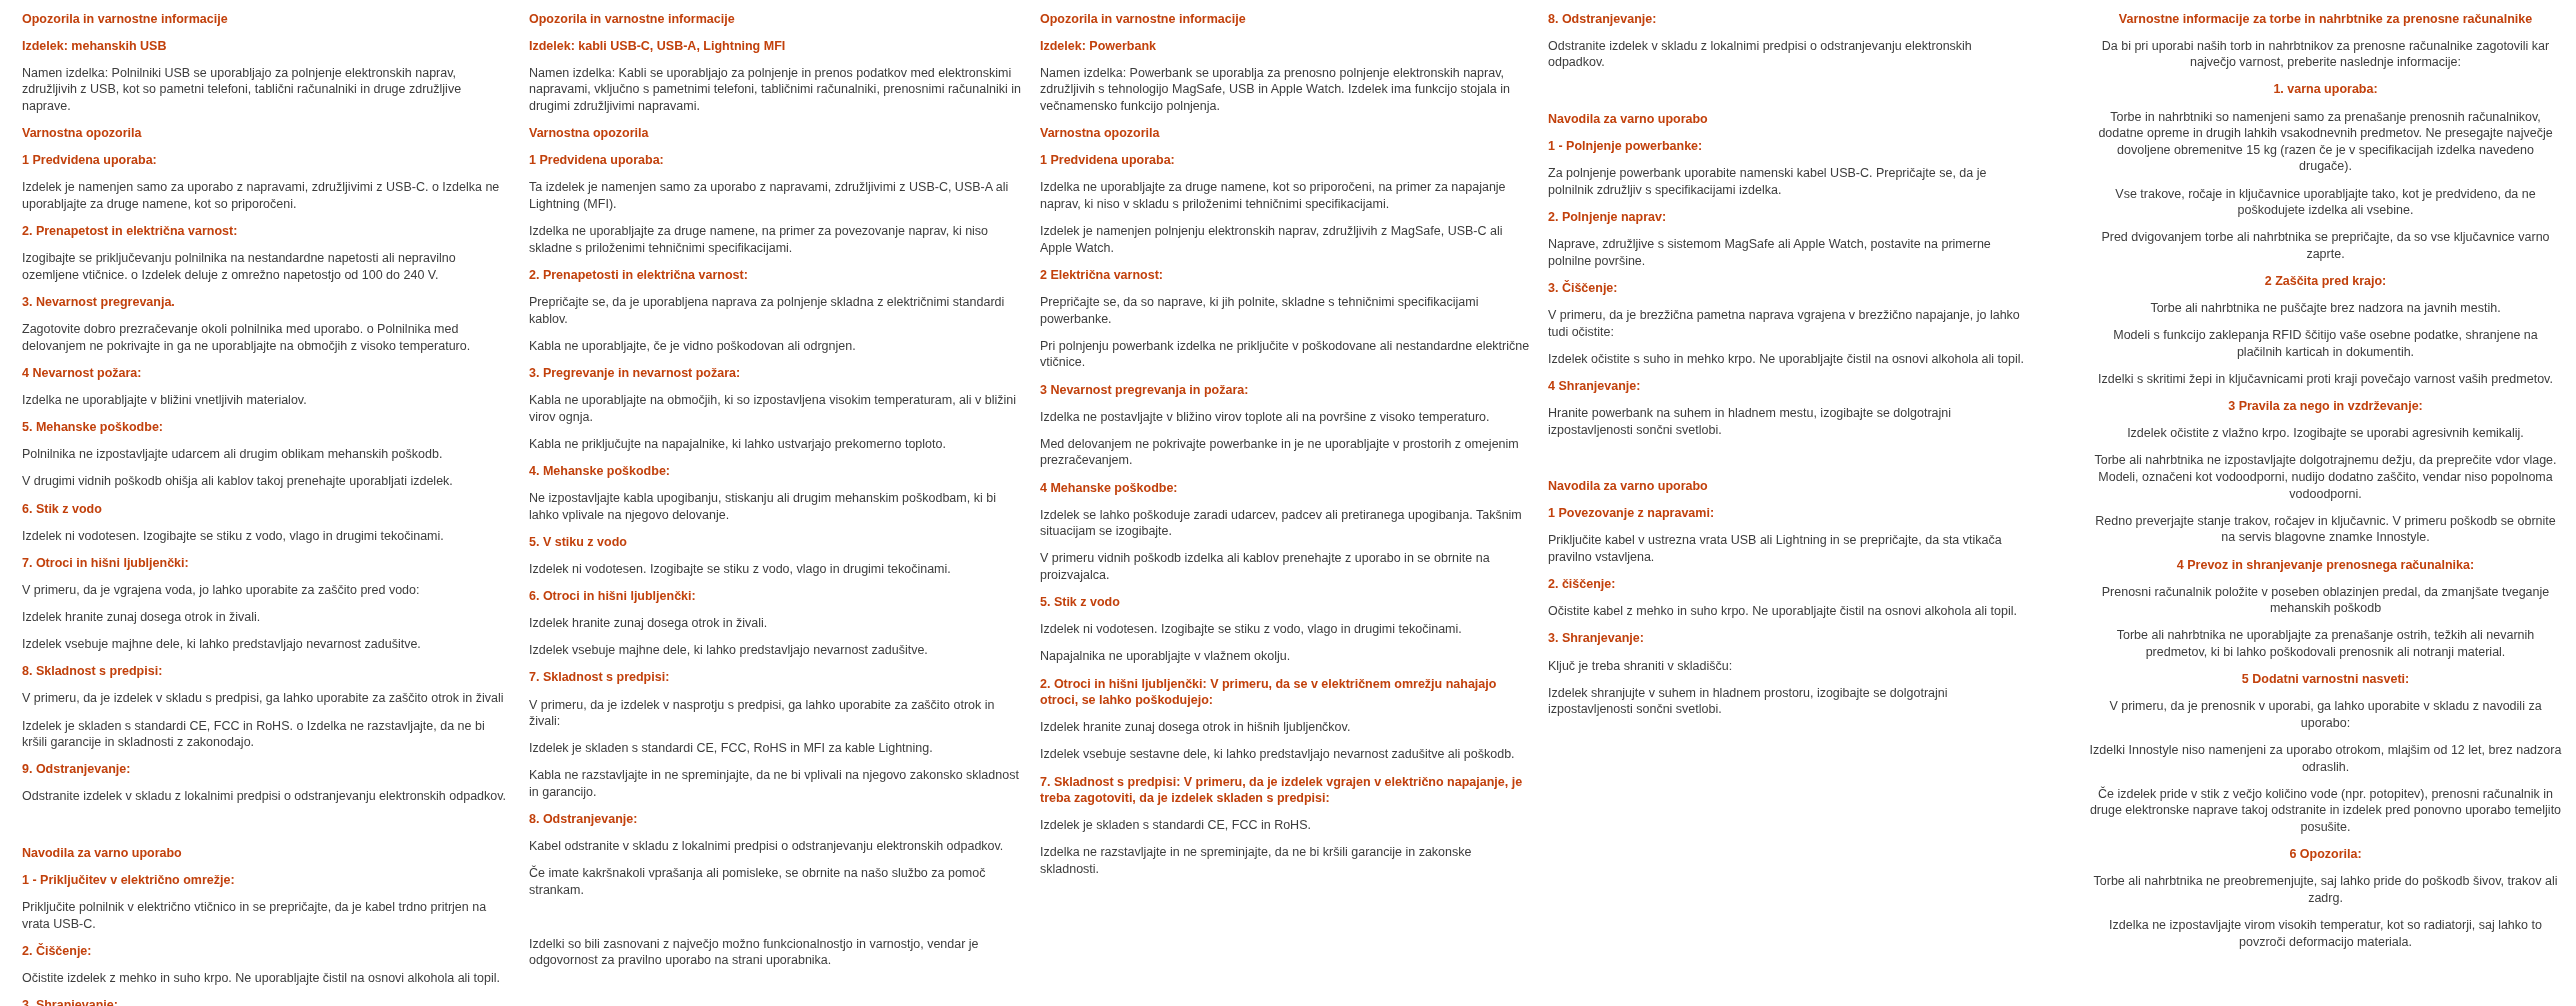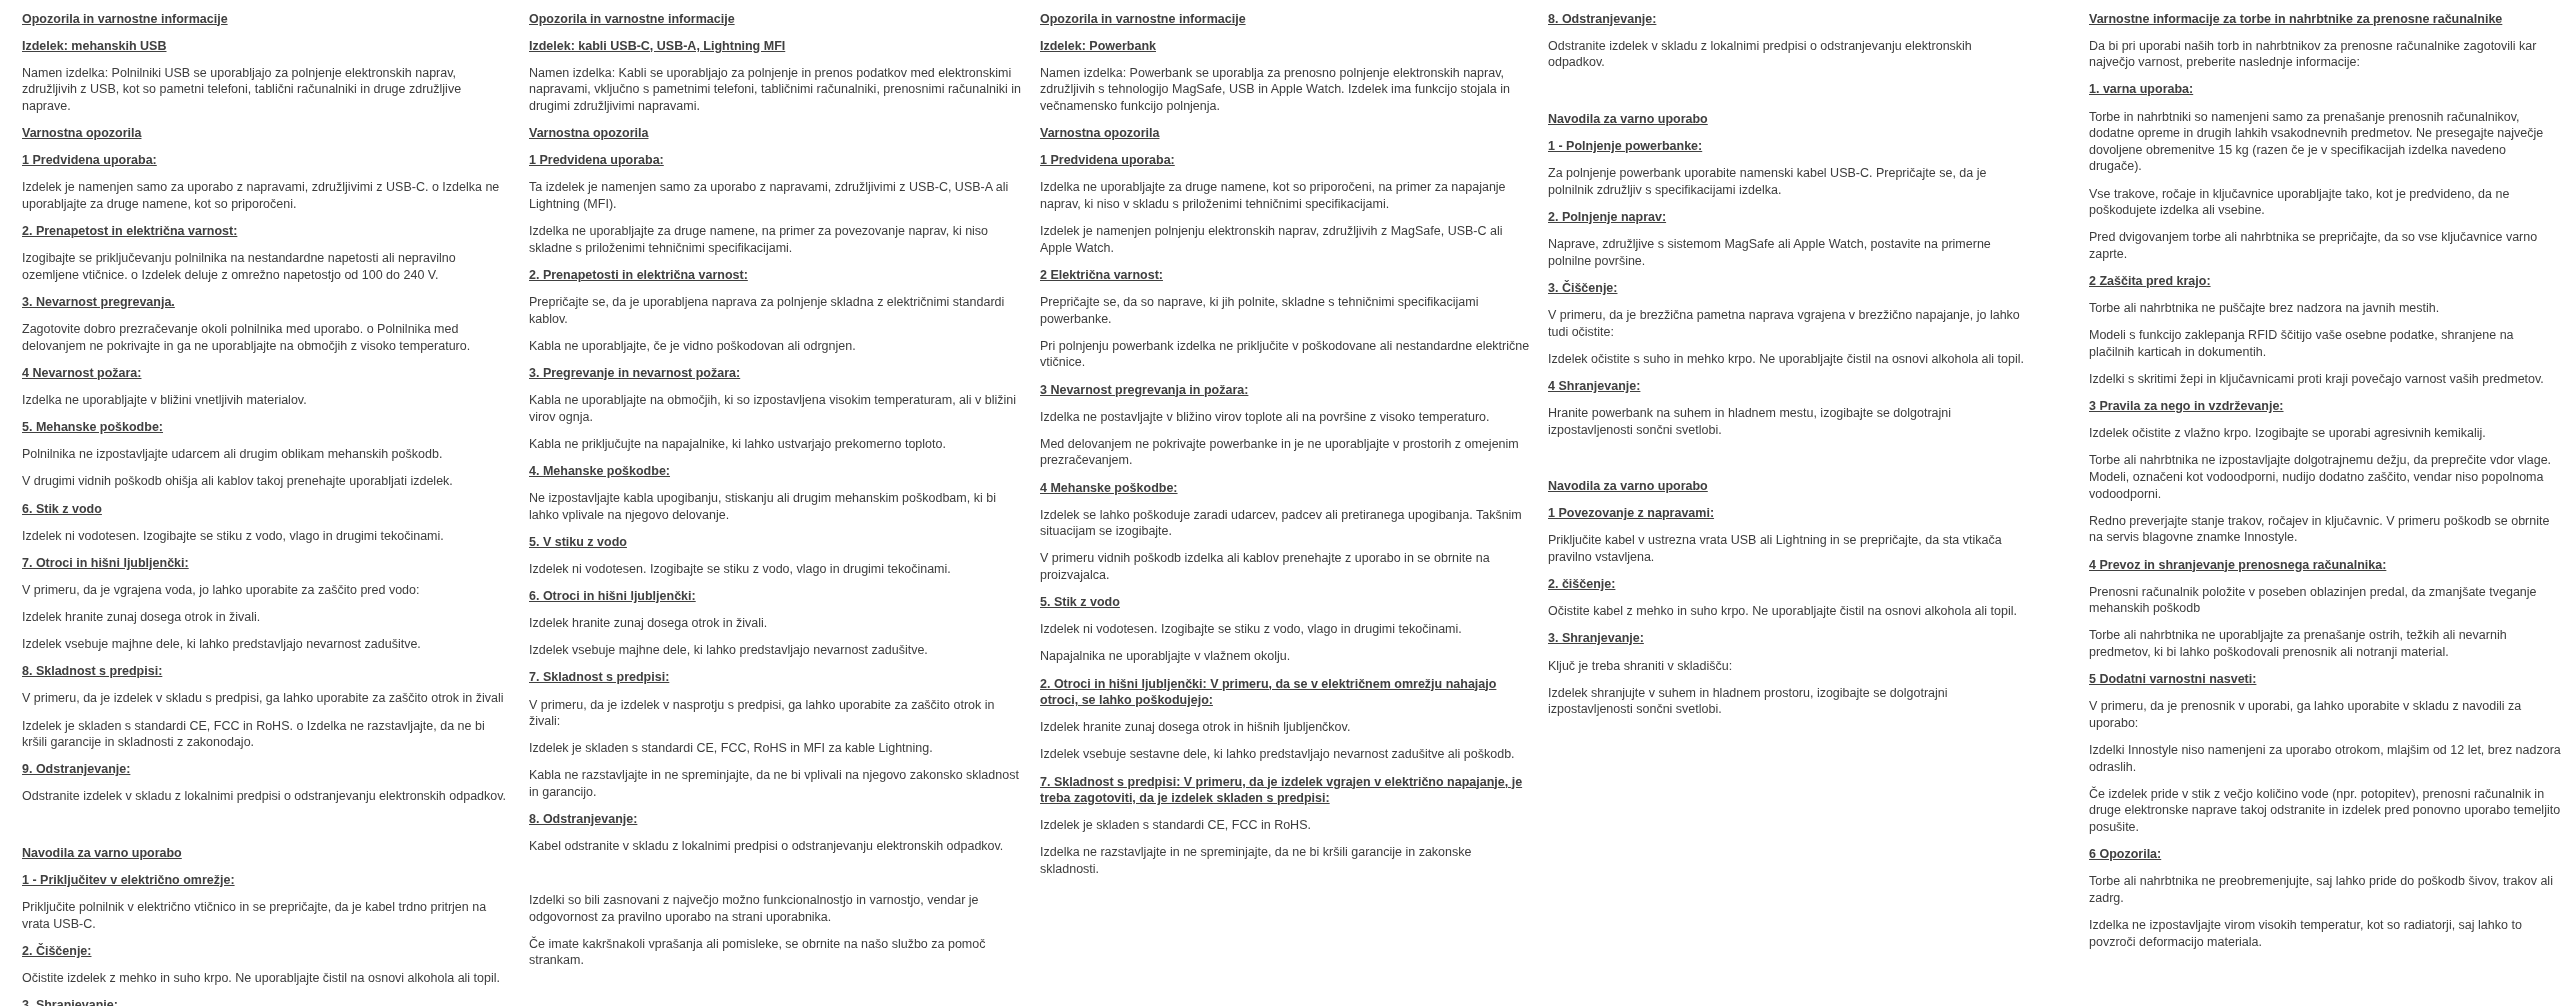--- a/index.html
+++ b/index.html
@@ -19,29 +19,28 @@
     -webkit-font-smoothing: antialiased;
   }
   .doc-column {
     position: absolute;
     top: 10.5px;
   }
   .col-1 { left: 22px;   width: 489px; }
   .col-2 { left: 529px;  width: 493px; }
   .col-3 { left: 1040px; width: 493px; }
   .col-4 { left: 1548px; width: 483px; }
-  .col-5 { left: 2089px; width: 473px; }
+  .col-5 { left: 2089px; width: 473px; text-align: center; }
 
   .doc-column p {
     margin: 0 0 10.5px 0;
   }
   .doc-column p.h {
     font-weight: 700;
-    color: #404040;
-    text-decoration: underline;
+    color: #c2410c;
   }
   .doc-column p.gap {
     margin-top: 40px;
   }
   .doc-column p.gap-lg {
     margin-top: 37px;
   }
 </style>
 </head>
 <body>
@@ -101,22 +100,22 @@
     <p class="b">Izdelek ni vodotesen. Izogibajte se stiku z vodo, vlago in drugimi tekočinami.</p>
     <p class="h">6. Otroci in hišni ljubljenčki:</p>
     <p class="b">Izdelek hranite zunaj dosega otrok in živali.</p>
     <p class="b">Izdelek vsebuje majhne dele, ki lahko predstavljajo nevarnost zadušitve.</p>
     <p class="h">7. Skladnost s predpisi:</p>
     <p class="b">V primeru, da je izdelek v nasprotju s predpisi, ga lahko uporabite za zaščito otrok in živali:</p>
     <p class="b">Izdelek je skladen s standardi CE, FCC, RoHS in MFI za kable Lightning.</p>
     <p class="b">Kabla ne razstavljajte in ne spreminjajte, da ne bi vplivali na njegovo zakonsko skladnost in garancijo.</p>
     <p class="h">8. Odstranjevanje:</p>
     <p class="b">Kabel odstranite v skladu z lokalnimi predpisi o odstranjevanju elektronskih odpadkov.</p>
+    <p class="b">Če imate kakršnakoli vprašanja ali pomisleke, se obrnite na našo službo za pomoč strankam.</p>
     <p class="b gap-lg">Izdelki so bili zasnovani z največjo možno funkcionalnostjo in varnostjo, vendar je odgovornost za pravilno uporabo na strani uporabnika.</p>
-    <p class="b">Če imate kakršnakoli vprašanja ali pomisleke, se obrnite na našo službo za pomoč strankam.</p>
   </div>
 <div class="doc-column col-3">
     <p class="h">Opozorila in varnostne informacije</p>
     <p class="h">Izdelek: Powerbank</p>
     <p class="b">Namen izdelka: Powerbank se uporablja za prenosno polnjenje elektronskih naprav, združljivih s tehnologijo MagSafe, USB in Apple Watch. Izdelek ima funkcijo stojala in večnamensko funkcijo polnjenja.</p>
     <p class="h">Varnostna opozorila</p>
     <p class="h">1 Predvidena uporaba:</p>
     <p class="b">Izdelka ne uporabljajte za druge namene, kot so priporočeni, na primer za napajanje naprav, ki niso v skladu s priloženimi tehničnimi specifikacijami.</p>
     <p class="b">Izdelek je namenjen polnjenju elektronskih naprav, združljivih z MagSafe, USB-C ali Apple Watch.</p>
     <p class="h">2 Električna varnost:</p>

